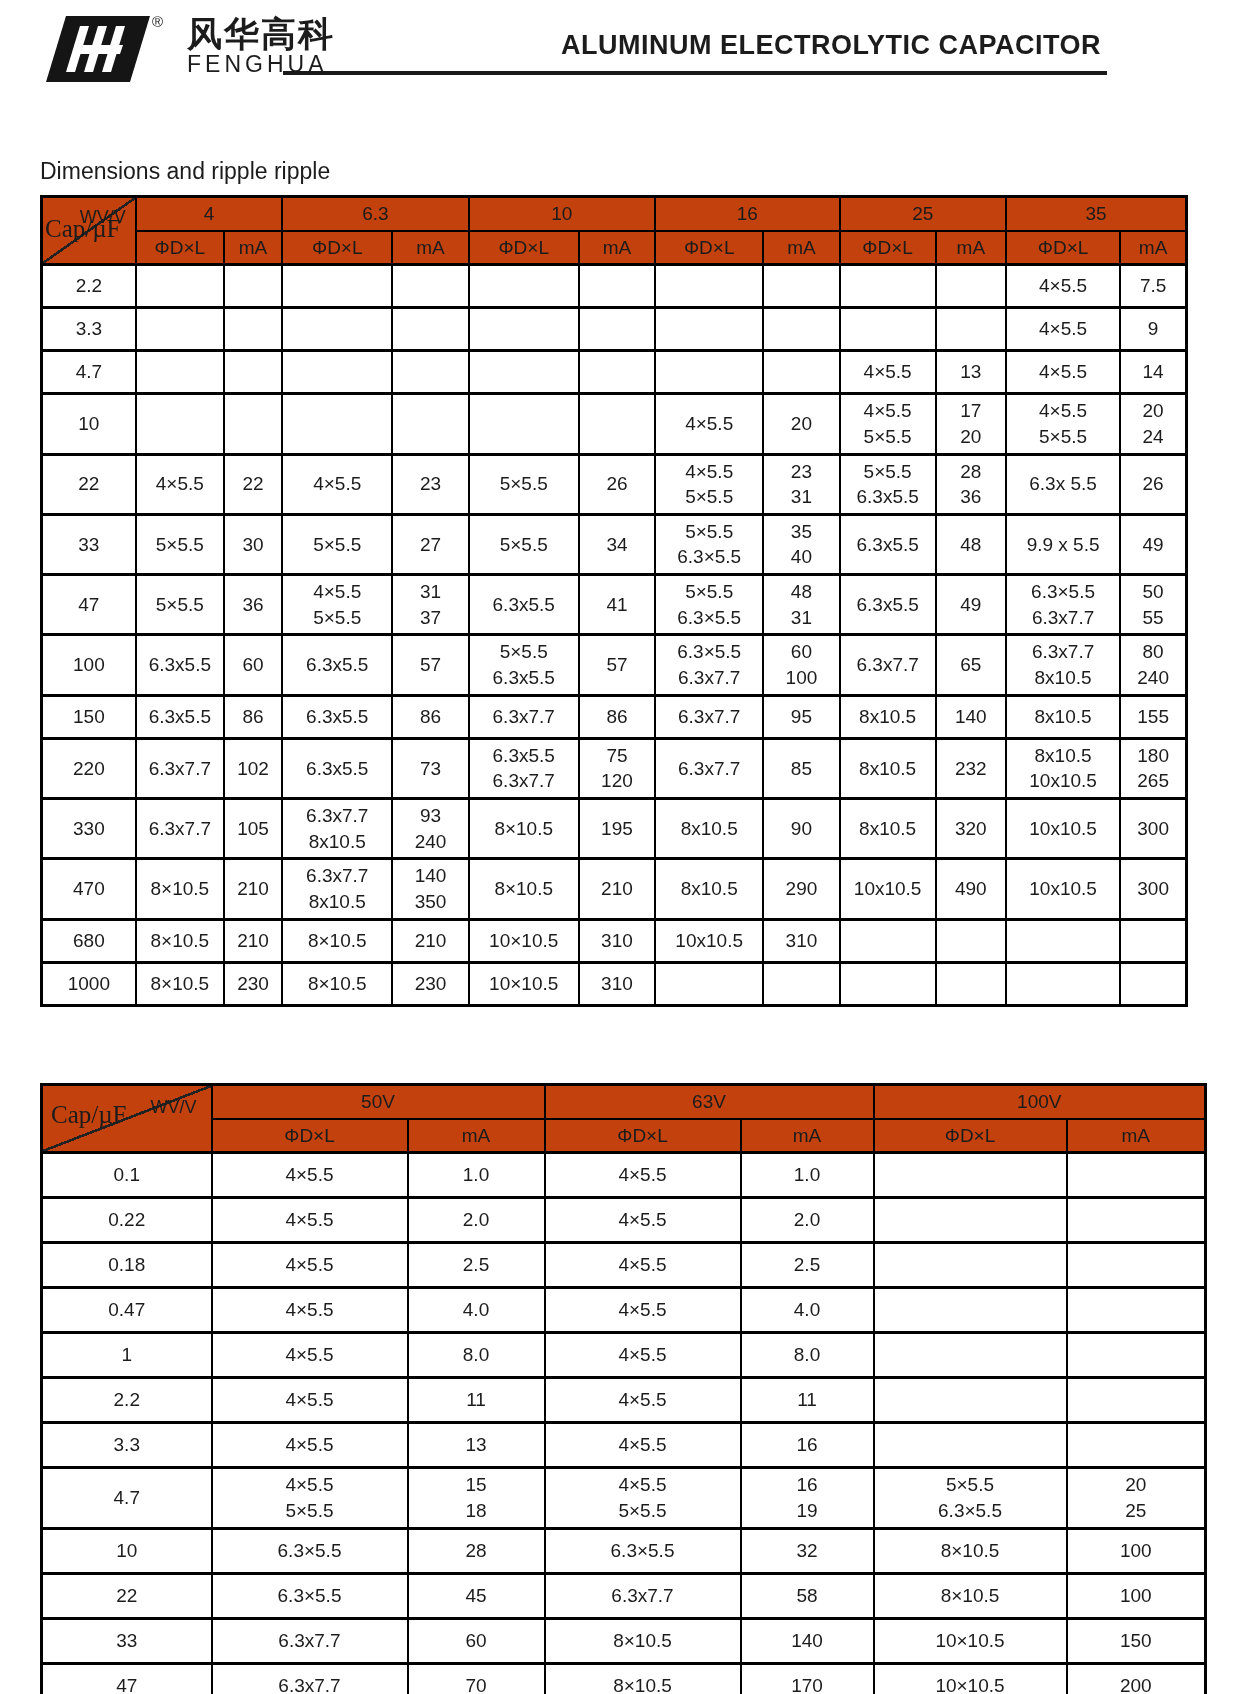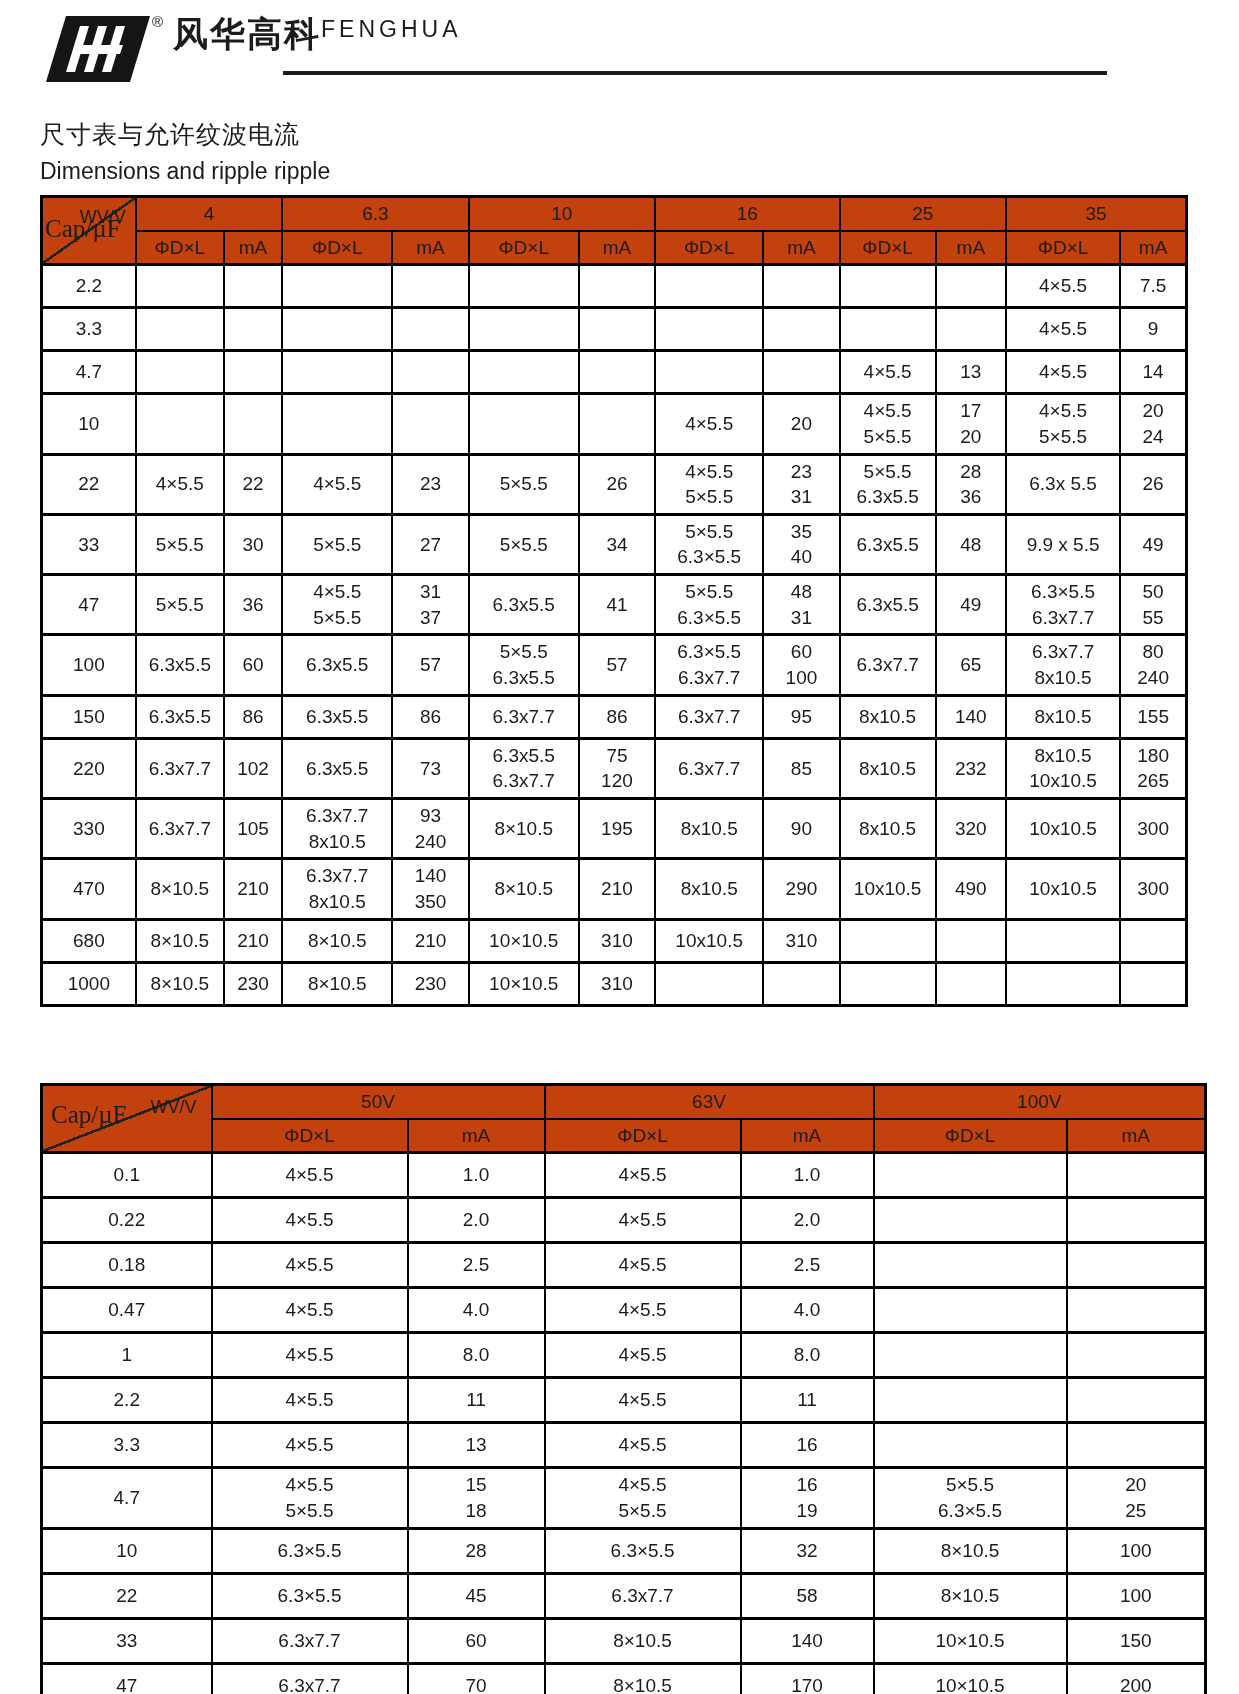--- a/index.html
+++ b/index.html
@@ -3,21 +3,21 @@
 <meta charset="utf-8">
 <style>
   html,body{margin:0;padding:0;background:#e8e8e8;}
   .page{position:relative;width:1239px;height:1694px;background:#ffffff;margin:0 auto;
         font-family:"Liberation Sans","DejaVu Sans",sans-serif;color:#1c1c1c;overflow:hidden;}
 
   
   .logo{position:absolute;left:46px;top:16px;display:flex;align-items:flex-start;}
   .logo-mark{width:104px;height:66px;flex:0 0 auto;}
   .reg{font-size:15px;line-height:1;margin:-2px 2px 0 2px;}
-  .brand{margin-left:8px;display:flex;flex-direction:row;}
+  .brand{margin-left:22px;display:flex;flex-direction:column;}
   .brand-cn{font-size:35px;font-weight:700;letter-spacing:2px;line-height:1.0;}
   .brand-en{font-size:23px;font-weight:400;letter-spacing:4px;line-height:1.1;margin-top:1px;}
   .doc-title{position:absolute;top:30px;right:138px;font-size:27px;font-weight:700;letter-spacing:0.5px;}
   .rule{position:absolute;top:71px;left:283px;right:132px;height:4px;background:#1a1a1a;}
 
   
   .sec-cn{position:absolute;left:40px;top:118px;font-size:25px;font-weight:500;letter-spacing:1px;}
   .sec-en{position:absolute;left:40px;top:158px;font-size:23px;}
 
   
@@ -55,23 +55,23 @@
         <path d="M70 10 h9 l-14 46 h-9 z"></path>
         <path d="M37 29 h40 l-3 9 h-40 z"></path>
       </g>
     </svg>
     <span class="reg">®</span>
     <div class="brand">
       <span class="brand-cn">风华高科</span>
       <span class="brand-en">FENGHUA</span>
     </div>
   </div>
+  <div class="doc-title">ALUMINUM ELECTROLYTIC CAPACITOR</div>
   <div class="rule"></div>
 
-  <div class="sec-cn">尺寸表与允许纹波电流</div>
   <div class="sec-en">Dimensions and ripple ripple</div>
 
   <div class="t1wrap">
     <table class="cap-table" id="table1">
         <colgroup>
           <col style="width: 94px;">
           <col style="width: 88px;">
           <col style="width: 58px;">
           <col style="width: 110px;">
           <col style="width: 76px;">

